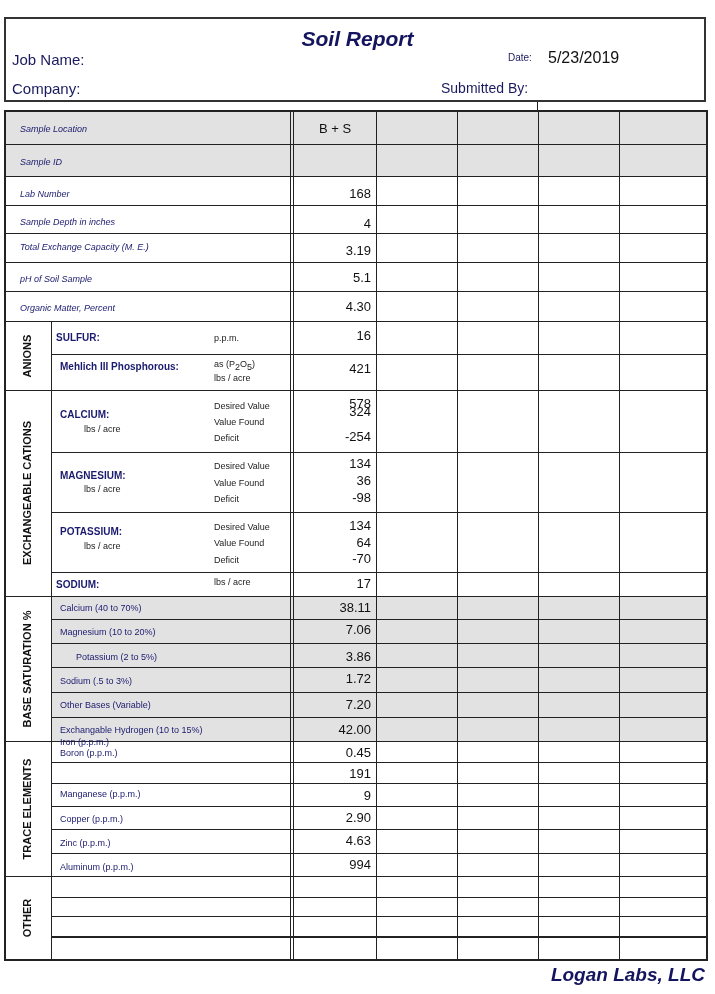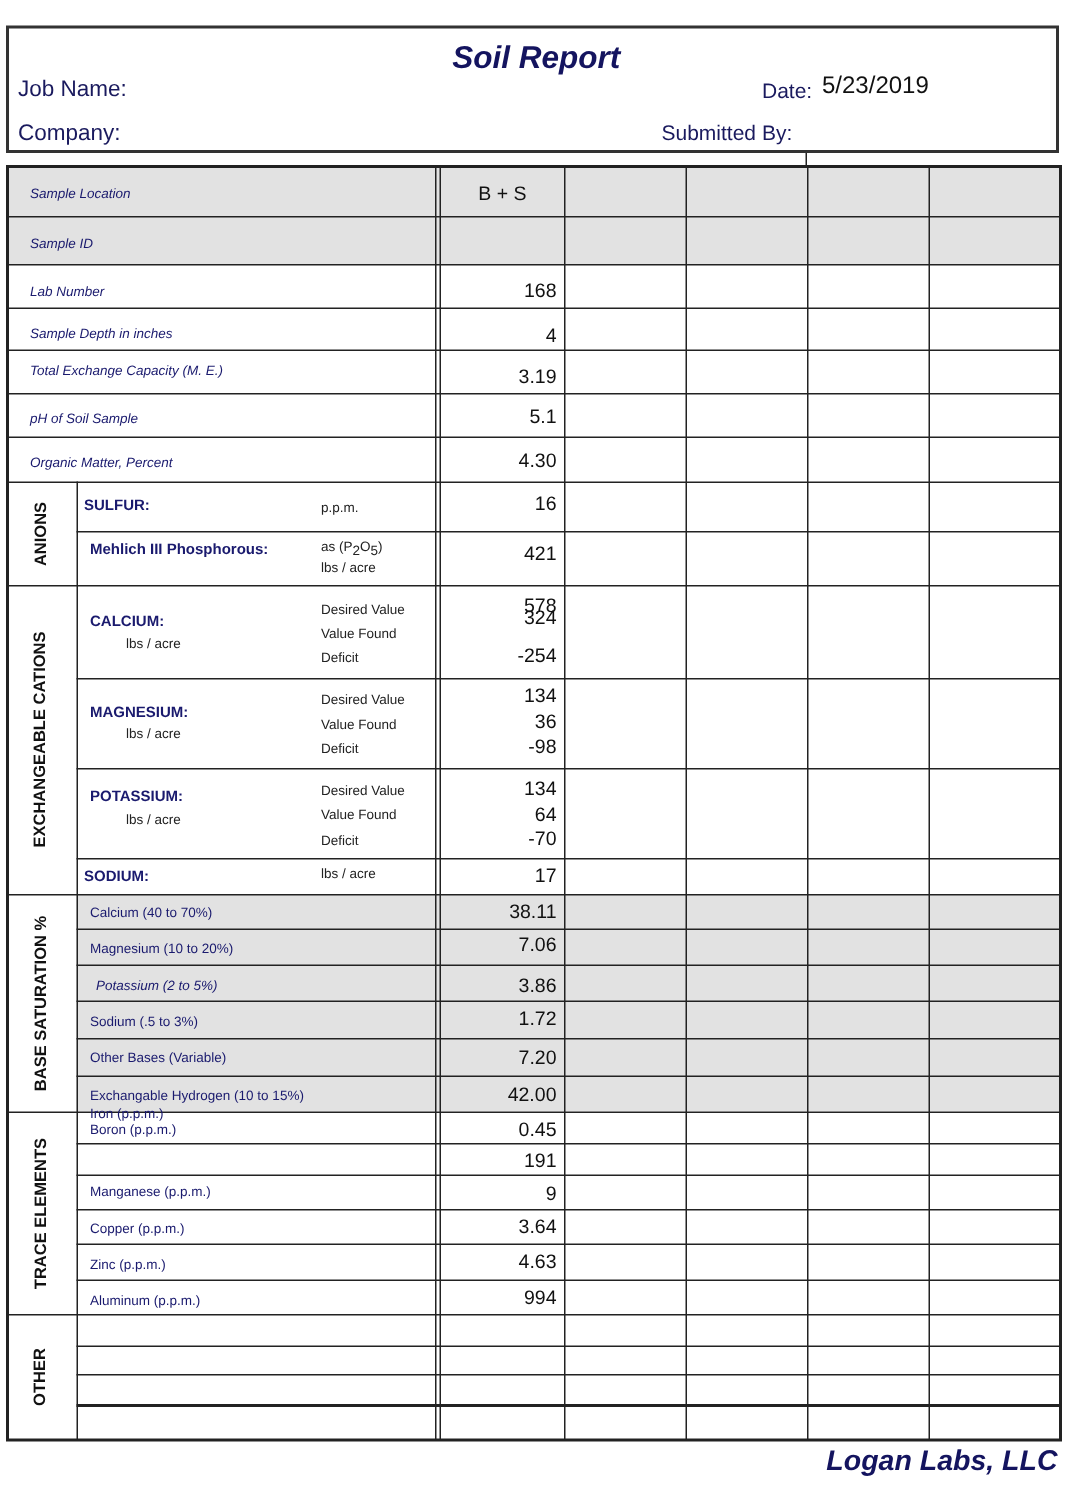--- a/index.html
+++ b/index.html
@@ -23,21 +23,21 @@
   .side span { transform: rotate(-90deg); white-space: nowrap; font-size: 11px; font-weight: bold; color: #111; }
   .footer { right: 10px; top: 964px; font-size: 19px; font-weight: bold; font-style: italic; color: #14145f; }
 </style>
 </head>
 <body>
 
 <div class="abs hdr-box"></div>
 <div class="abs title">Soil Report</div>
 <div class="abs hlabel" style="left:12px;top:51px;">Job Name:</div>
 <div class="abs hlabel" style="left:12px;top:80px;">Company:</div>
-<div class="abs hlabel" style="left:508px;top:52px;font-size:14px;">Date:</div>
+<div class="abs hlabel" style="left:508px;top:52px;font-size:10px;">Date:</div>
 <div class="abs hval" style="left:548px;top:49px;">5/23/2019</div>
 <div class="abs hlabel" style="left:441px;top:80px;font-size:14px;">Submitted By:</div>
 <div class="vline" style="left:537px;top:102px;height:9px;"></div>
 
 <div class="abs tbl"></div>
 
 <div class="shade" style="left:6px;top:112px;width:700px;height:64px;"></div>
 <div class="shade" style="left:51px;top:596px;width:655px;height:145px;"></div>
 
 <div class="hline" style="left:4px;top:144px;width:704px;"></div>
@@ -139,40 +139,40 @@
 <div class="small" style="left:214px;top:577px;">lbs / acre</div>
 <div class="val" style="top:576px;">17</div>
 
 <div class="side" style="top:596px;height:145px;">
     <span>BASE SATURATION %</span>
   </div>
 <div class="lbl" style="left:60px;top:603px;">Calcium (40 to 70%)</div>
 <div class="val" style="top:600px;">38.11</div>
 <div class="lbl" style="left:60px;top:627px;">Magnesium (10 to 20%)</div>
 <div class="val" style="top:622px;">7.06</div>
-<div class="lbl" style="left:64px;top:652px;font-style:italic;">Potassium (2 to 5%)</div>
+<div class="lbl" style="left:76px;top:652px;">Potassium (2 to 5%)</div>
 <div class="val" style="top:649px;">3.86</div>
 <div class="lbl" style="left:60px;top:676px;">Sodium (.5 to 3%)</div>
 <div class="val" style="top:671px;">1.72</div>
 <div class="lbl" style="left:60px;top:700px;">Other Bases (Variable)</div>
 <div class="val" style="top:697px;">7.20</div>
 <div class="lbl" style="left:60px;top:725px;">Exchangable Hydrogen (10 to 15%)</div>
 <div class="val" style="top:722px;">42.00</div>
 
 <div class="side" style="top:741px;height:135px;">
     <span>TRACE ELEMENTS</span>
   </div>
 <div class="lbl" style="left:60px;top:748px;">Boron (p.p.m.)</div>
 <div class="val" style="top:745px;">0.45</div>
 <div class="lbl" style="left:60px;top:737px;">Iron (p.p.m.)</div>
 <div class="val" style="top:766px;">191</div>
 <div class="lbl" style="left:60px;top:789px;">Manganese (p.p.m.)</div>
 <div class="val" style="top:788px;">9</div>
 <div class="lbl" style="left:60px;top:814px;">Copper (p.p.m.)</div>
-<div class="val" style="top:810px;">3.64</div>
+<div class="val" style="top:810px;">2.90</div>
 <div class="lbl" style="left:60px;top:838px;">Zinc (p.p.m.)</div>
 <div class="val" style="top:833px;">4.63</div>
 <div class="lbl" style="left:60px;top:862px;">Aluminum (p.p.m.)</div>
 <div class="val" style="top:857px;">994</div>
 
 <div class="side" style="top:876px;height:84px;">
     <span>OTHER</span>
   </div>
 
 <div class="abs footer">Logan Labs, LLC</div>

